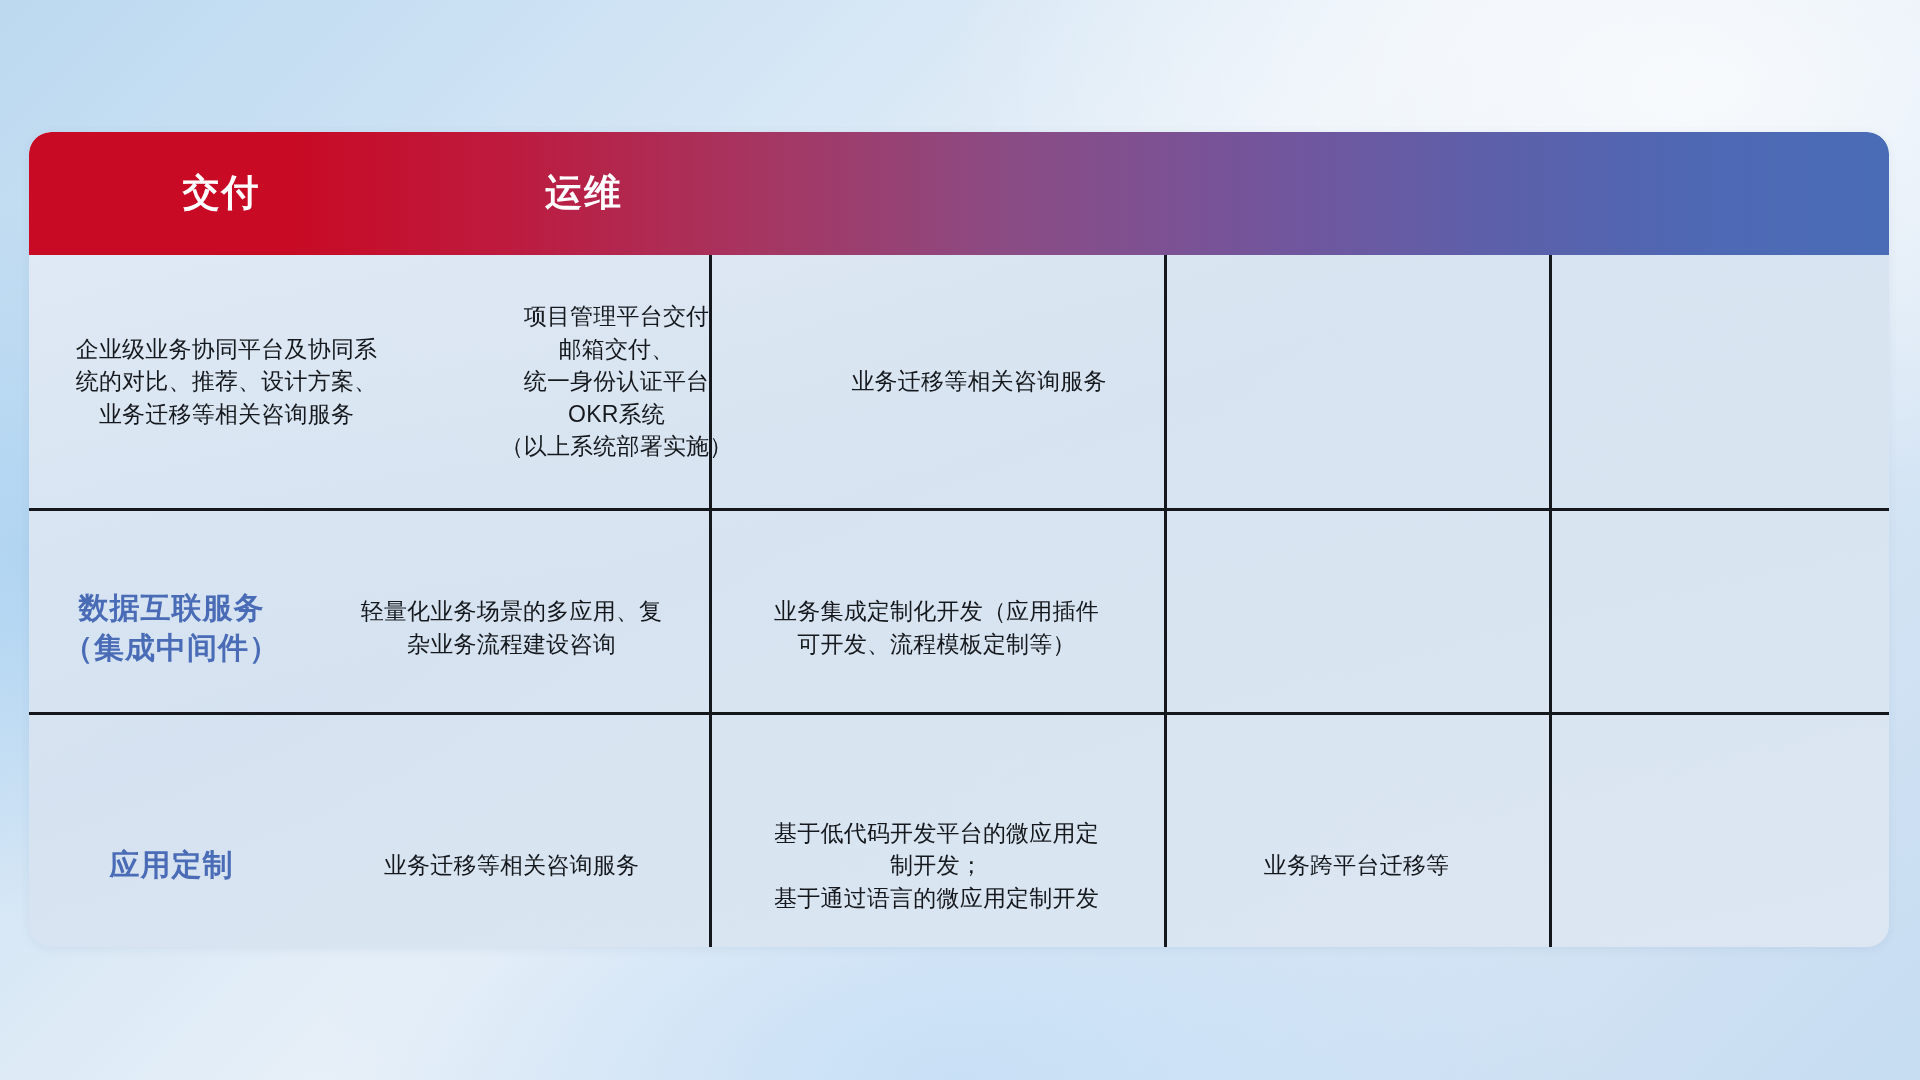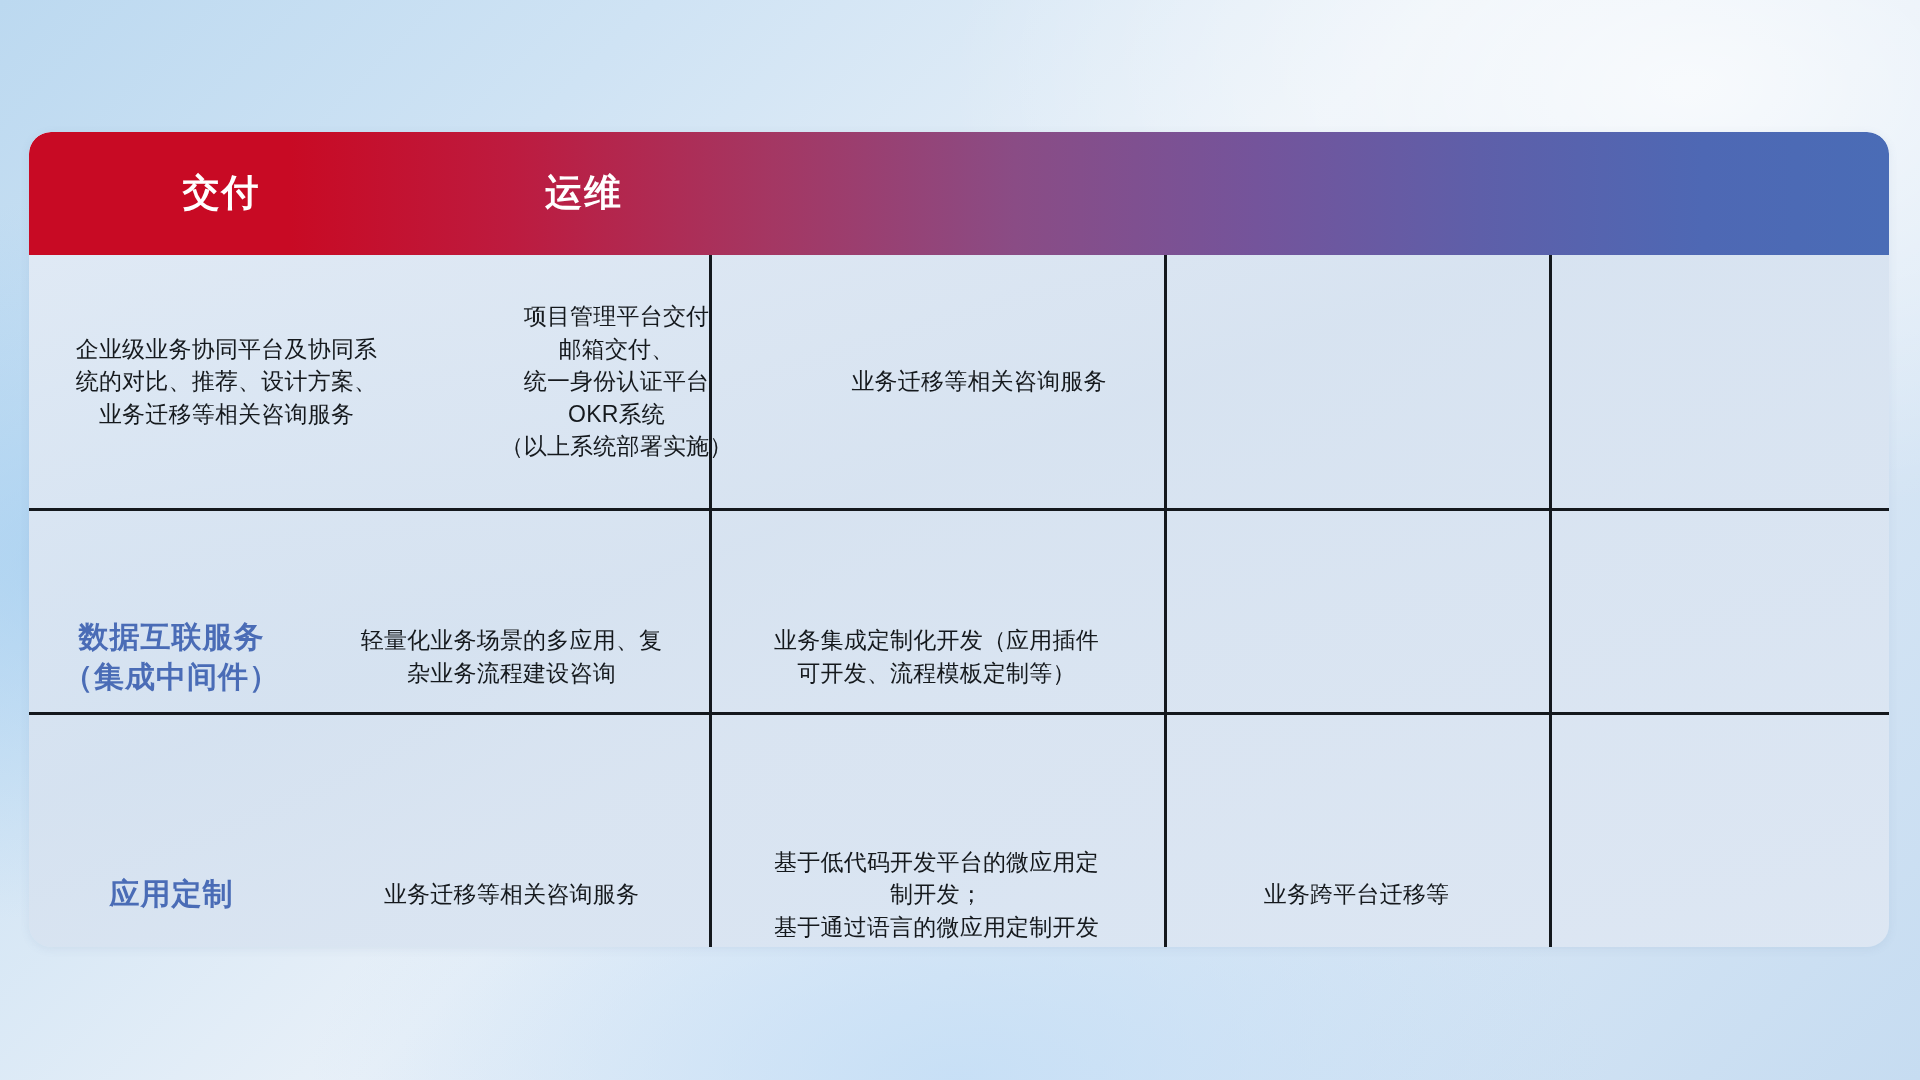--- a/index.html
+++ b/index.html
@@ -79,21 +79,21 @@
     height: 692px;
   }
 
   .trow {
     display: flex;
     align-items: stretch;
     width: 100%;
     position: relative;
   }
   .r1 { height: 253px; }
-  .r2 { height: 240px; margin-top: 29px; }
+  .r2 { height: 240px; }
   .r3 { height: 235px; }
 
   .row-sep {
     position: absolute;
     left: 0;
     width: 100%;
     height: 3px;
     background: #14181d;
     z-index: 4;
   }

